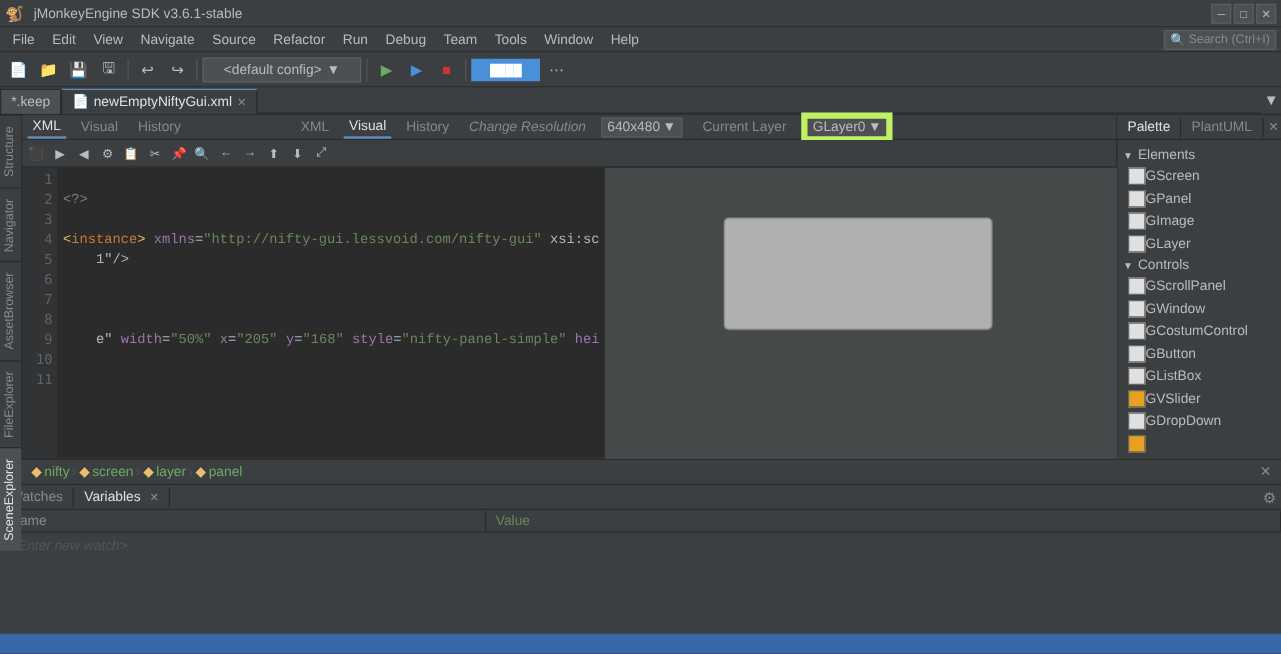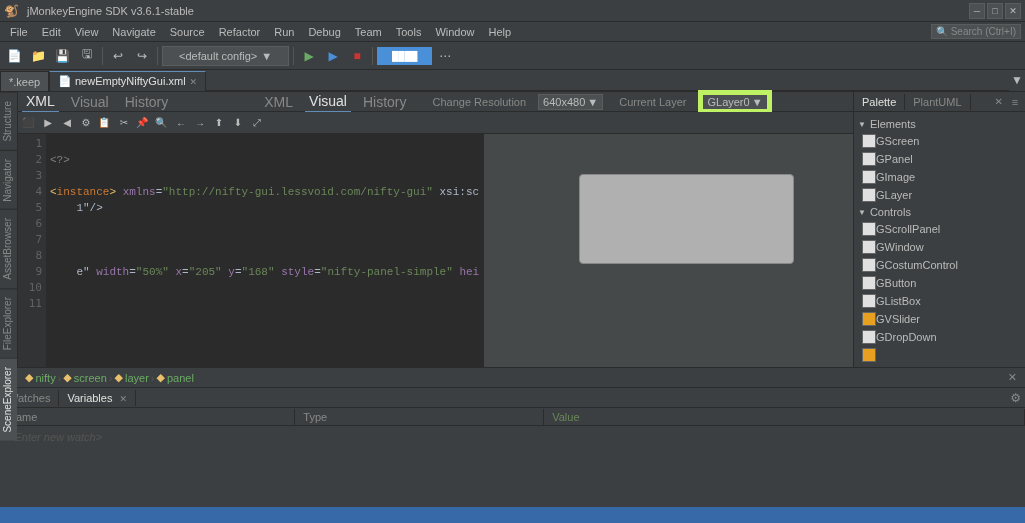--- a/index.html
+++ b/index.html
@@ -172,21 +172,21 @@
     .editor-tabs {
       display: flex;
       background: #3c3f41;
       height: 20px;
       border-bottom: 1px solid #2b2b2b;
       align-items: center;
       padding: 0 4px;
       gap: 8px;
     }
     .editor-tab {
-      font-size: 14px;
+      font-size: 11px;
       color: #888;
       cursor: pointer;
       padding: 2px 4px;
     }
     .editor-tab.active {
       color: #e0e0e0;
       border-bottom: 2px solid #628bb5;
     }
 
     .editor-toolbar {
@@ -305,21 +305,21 @@
       border-radius: 4px;
       width: 215px;
       height: 90px;
       position: absolute;
       top: 40px;
       left: 95px;
     }
 
     
     .right-panel {
-      width: 172px;
+      width: 132px;
       background: #3c3f41;
       border-left: 1px solid #2b2b2b;
       display: flex;
       flex-direction: column;
     }
 
     .right-panel-tabs {
       display: flex;
       background: #3c3f41;
       height: 20px;
@@ -614,21 +614,21 @@
   <div class="editor-container">
 
     <div class="editor-tabs">
       <span class="editor-tab active">XML</span>
       <span class="editor-tab">Visual</span>
       <span class="editor-tab">History</span>
 
       <span style="margin-left:80px;" class="editor-tab">XML</span>
       <span class="editor-tab active">Visual</span>
       <span class="editor-tab">History</span>
-      <span style="color:#888; font-size:11px; margin-left:14px;">Change Resolution</span>
+      <span style="color:#888; font-size:11px; margin-left:4px;font-style:italic;">Change Resolution</span>
       <div class="resolution-dropdown" style="margin-left:4px;">
         <span>640x480</span>
         <span>▼</span>
       </div>
       <span style="color:#888; font-size:11px; margin-left:8px;">Current Layer</span>
       <div class="layer-dropdown" style="margin-left:4px;">
         <span>GLayer0</span>
         <span>▼</span>
       </div>
     </div>
@@ -800,21 +800,20 @@
       <span>Variables</span>
       <span class="bottom-tab-close" style="margin-left:4px;">✕</span>
     </div>
     <div style="flex:1;"></div>
     <div class="bottom-toolbar-right" style="cursor:pointer; color:#888; font-size:12px;">⚙</div>
   </div>
 
   <div class="variables-table">
     <div class="var-header">
       <div class="var-col name">Name</div>
-      <div class="var-col type">Type</div>
       <div class="var-col value">Value</div>
     </div>
     <div class="new-watch-input">
       <span style="color:#555; font-style:italic;">&lt;Enter new watch&gt;</span>
     </div>
   </div>
 </div>
 
 <div class="status-bar">
   <span></span>

